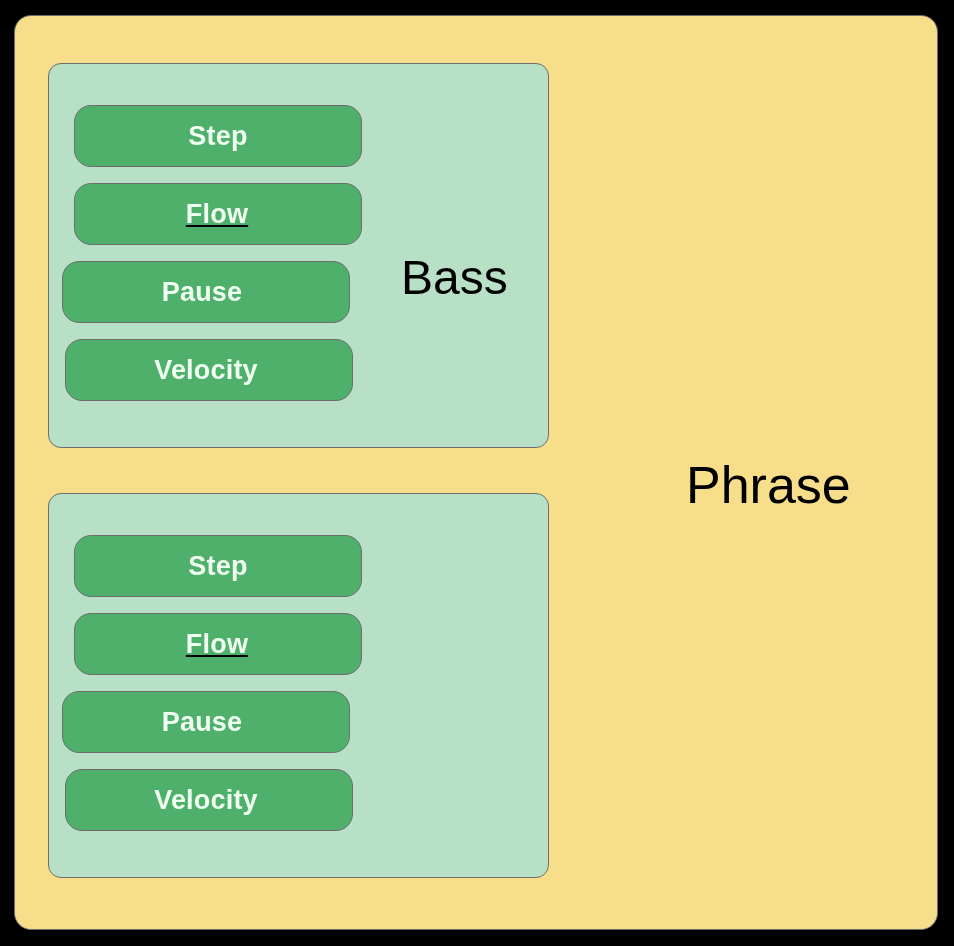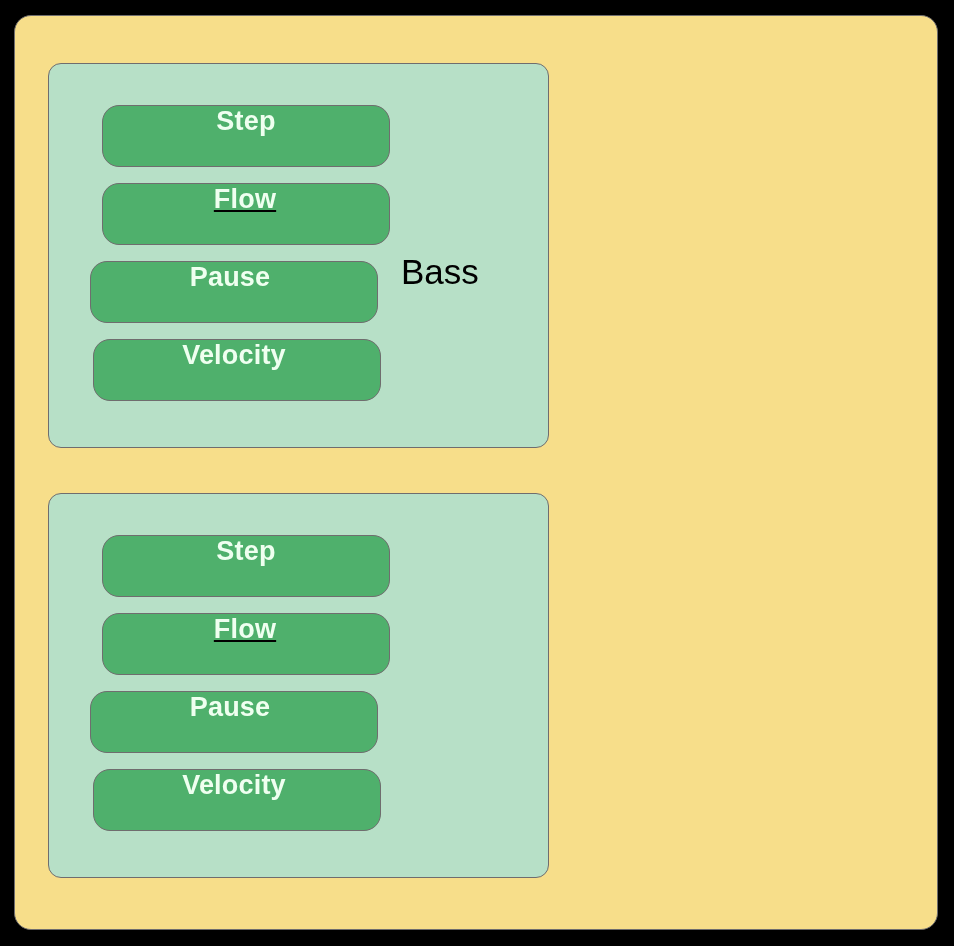--- a/index.html
+++ b/index.html
@@ -57,22 +57,22 @@
   
   .pill {
     position: absolute;
     box-sizing: border-box;
     width: 288px;
     height: 62px;
     background: #4FB06C;
     border: 1.8px solid #6F6D6E;
     border-radius: 17px;
     display: flex;
+    align-items: center;
     justify-content: center;
-    margin-left: 28px;
   }
   .pill-label {
     font-family: "Liberation Sans", sans-serif;
     font-size: 27px;
     font-weight: bold;
     color: #EFFFF0;
     letter-spacing: 0.2px;
     white-space: nowrap;
     position: relative;
   }
@@ -105,21 +105,21 @@
     position: absolute;
     font-family: "Liberation Sans", sans-serif;
     font-weight: normal;
     color: #000000;
     white-space: nowrap;
     line-height: 1;
   }
   .label-bass {
     left: 386px;
     top: 238px;
-    font-size: 35px;
+    font-size: 48px;
   }
   .label-chords {
     left: 374px;
     top: 666px;
     font-size: 35px;
   }
   .label-phrase {
     left: 671px;
     top: 443px;
     font-size: 52px;
@@ -169,15 +169,16 @@
       <div class="pill slot-3">
         <span class="pill-label nudge-velocity">Velocity</span>
       </div>
 
     </div>
 
 
     <div class="cluster-label label-bass">Bass</div>
 
 
+    <div class="cluster-label label-phrase">Phrase</div>
 
   </div>
 </div>
 
 </body></html>

